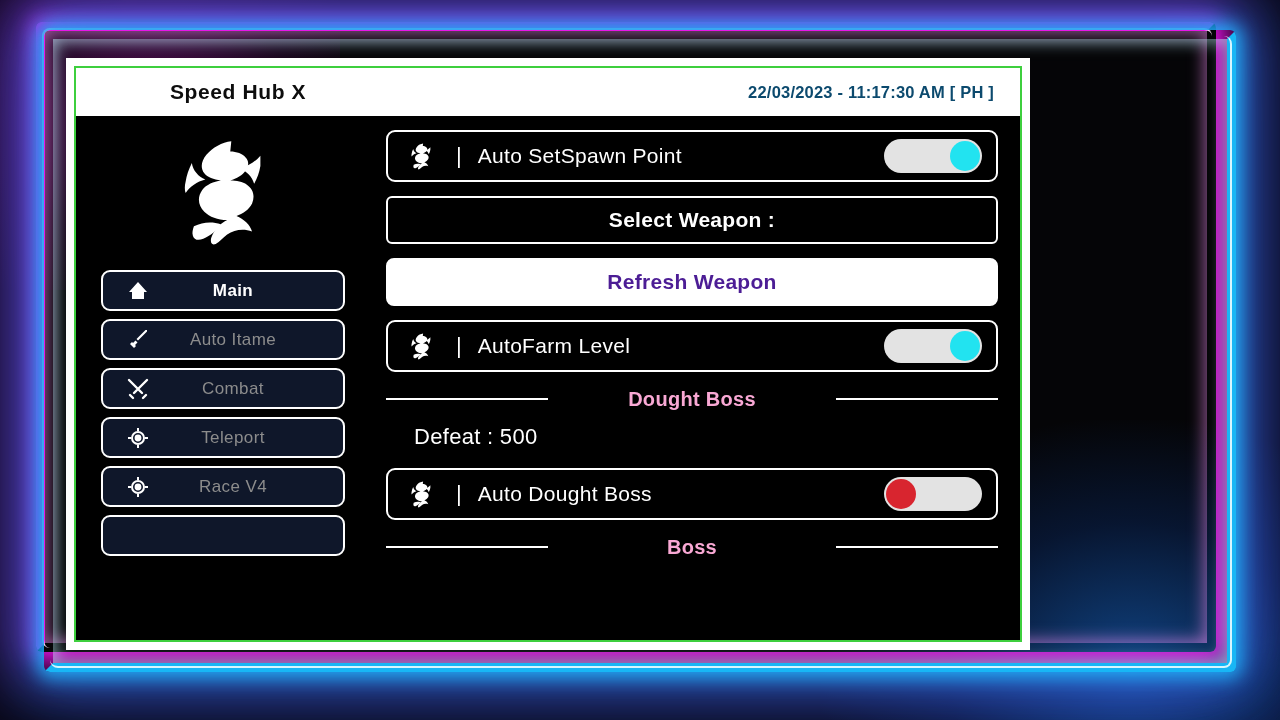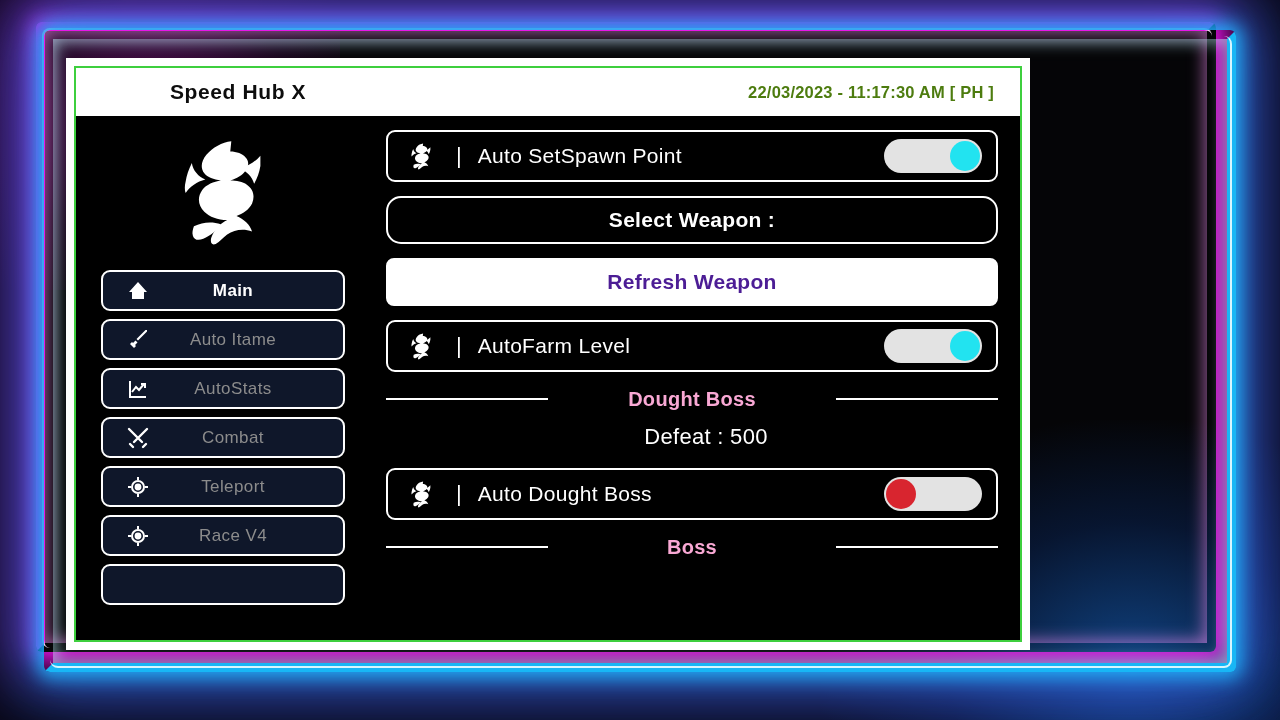--- a/index.html
+++ b/index.html
@@ -124,21 +124,21 @@
   .app-title {
     font-size: 21px;
     font-weight: bold;
     letter-spacing: 0.6px;
     color: #0d0d0d;
   }
   .clock {
     font-size: 16.5px;
     font-weight: bold;
     letter-spacing: 0.2px;
-    color: #4d7c0f;
+    color: #0c4a6e;
   }
 
   
   .body {
     flex: 1;
     display: flex;
     background: #000;
     overflow: hidden;
   }
 
@@ -252,21 +252,21 @@
     width: 30px; height: 30px;
     border-radius: 50%;
   }
   .toggle.on .knob { right: 2px; background: #22e3f0; }
   .toggle.off .knob { left: 2px; background: #d8252f; }
 
   .btn-outline {
     height: 48px;
     min-height: 48px;
     border: 2px solid #ffffff;
-    border-radius: 15px;
+    border-radius: 6px;
     background: #000;
     color: #ffffff;
     font-size: 21px;
     font-weight: bold;
     letter-spacing: 0.3px;
     display: flex;
     align-items: center;
     justify-content: center;
   }
   .btn-filled {
@@ -307,21 +307,20 @@
     font-weight: bold;
     letter-spacing: 0.3px;
   }
 
   .stat-text {
     color: #ffffff;
     font-size: 22px;
     letter-spacing: 0.3px;
     padding-left: 28px;
     min-height: 30px;
-    text-align: center;
   }
 </style>
 </head>
 <body>
 
 <div id="stage">
 
   <div class="bloom-tl"></div>
   <div class="bloom-br"></div>
   <div class="glow-magenta"></div>
@@ -361,30 +360,20 @@
 
             <div class="nav-item">
               <span class="nav-icon">
                 <svg viewBox="0 0 24 24" fill="#ffffff">
                     <path d="M21 2l-1.5 0-9 9 1.5 1.5 9-9L21 2zM9.5 12.5L7 15l-1-1-2 2 4 4 2-2-1-1 2.5-2.5-2-2z"></path>
                   </svg>
               </span>
               <span class="nav-label">Auto Itame</span>
             </div>
 
-            <div class="nav-item">
-              <span class="nav-icon">
-                <svg viewBox="0 0 24 24" fill="none" stroke="#ffffff" stroke-width="2">
-                    <path d="M4 4v16h16"></path>
-                    <path d="M6 15l4-5 3 3 5-6"></path>
-                    <path d="M15 7h4v4"></path>
-                  </svg>
-              </span>
-              <span class="nav-label">AutoStats</span>
-            </div>
 
             <div class="nav-item">
               <span class="nav-icon">
                 <svg viewBox="0 0 24 24" fill="none" stroke="#ffffff" stroke-width="2.4" stroke-linecap="round">
                     <path d="M3 3l13 13M21 3L8 16M4 18l3 3M20 18l-3 3"></path>
                   </svg>
               </span>
               <span class="nav-label">Combat</span>
             </div>
 

